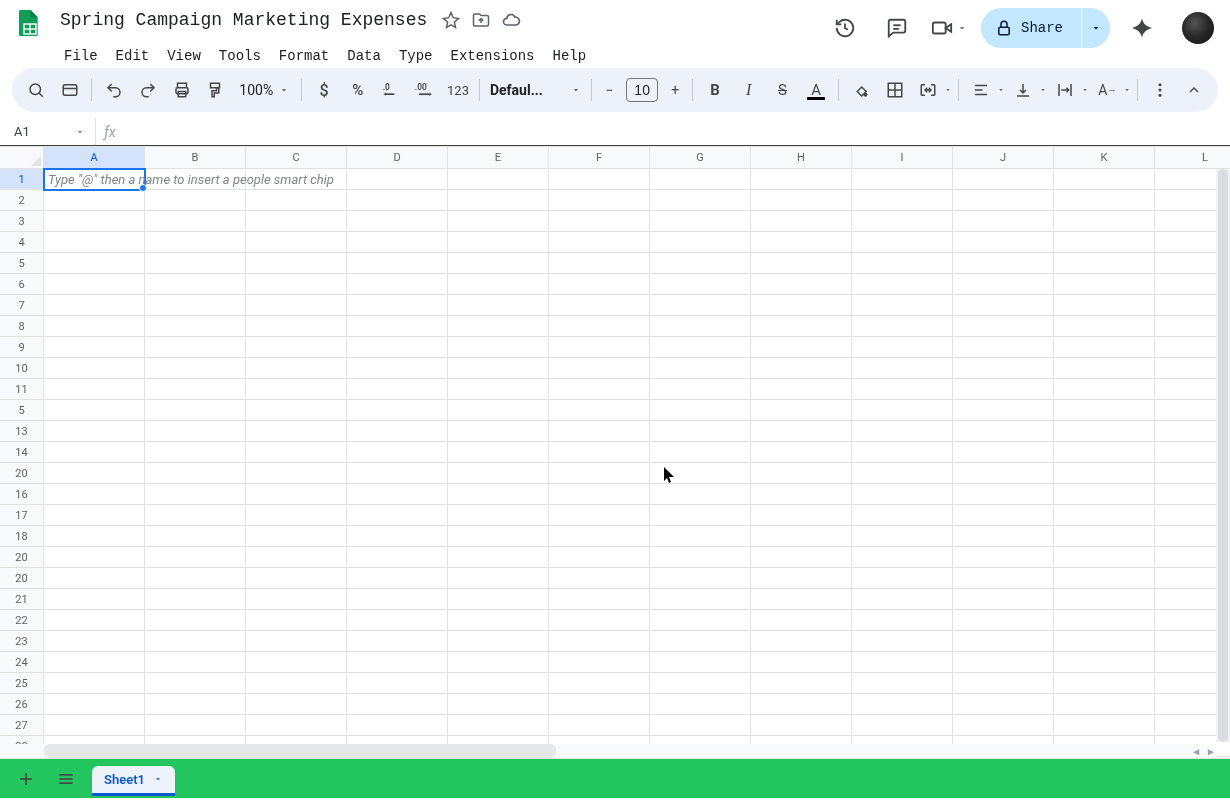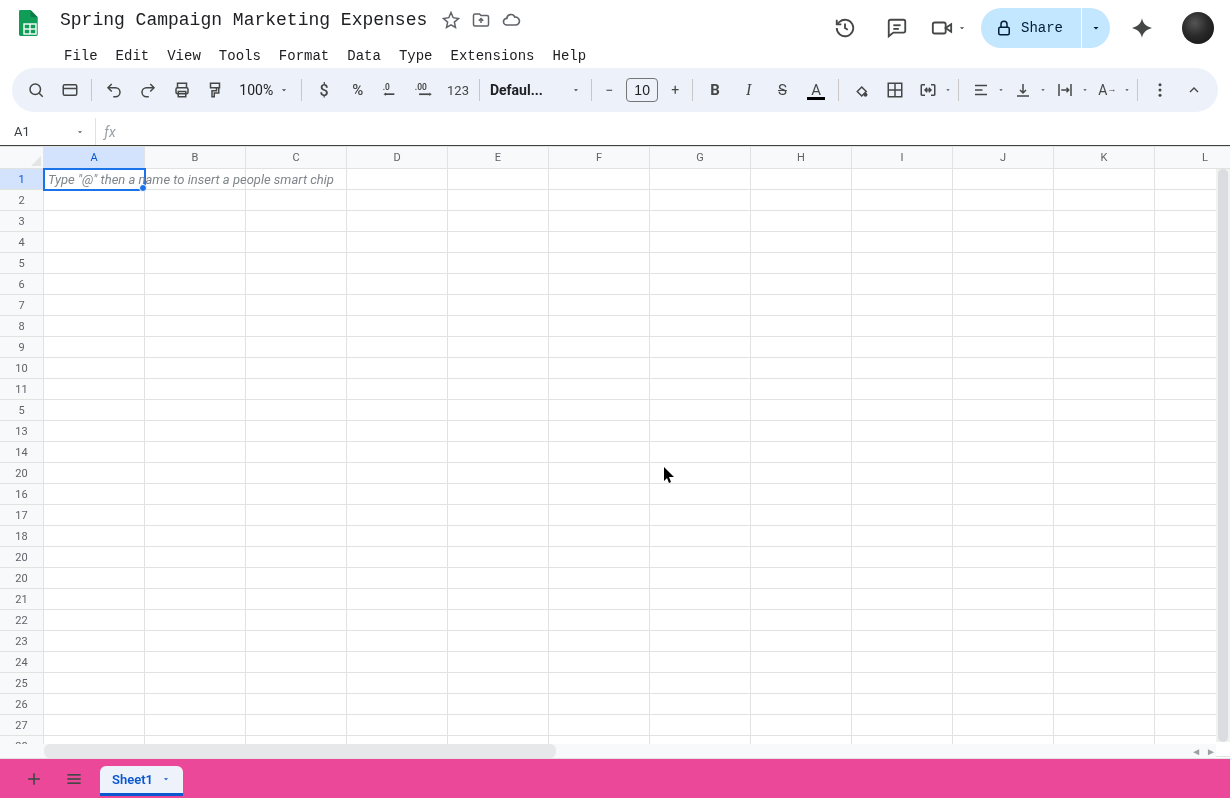--- a/index.html
+++ b/index.html
@@ -55,21 +55,21 @@
 .cell.sel::after { content:""; position:absolute; right:-3px; bottom:-3px; width:6px; height:6px; background:#1a73e8; border:1px solid #fff; border-radius:50%; z-index:4;}
 .placeholder-text { color: #80868b; font-style: italic; position: absolute; left: 4px; z-index: 2; pointer-events:none;}
 
 .vscroll { position:absolute; top:22px; right:0; bottom:16px; width:14px; background:#f1f1f1;}
 .vscroll-thumb { position:absolute; top:0; left:2px; right:2px; height:100%; background:#dadce0; border-radius:6px;}
 .hscroll { position:absolute; left:44px; bottom:0; height:14px; width:512px; background:#dadce0; border-radius:6px; opacity:0.6;}
 .hscroll-track { position:absolute; left:0; right:14px; bottom:0; height:14px; background:#f8f9fa;}
 .tab-nav-arrows { position:absolute; right:14px; bottom:0; height:14px; display:flex; gap:2px; align-items:center; color:#9aa0a6; font-size:10px;}
 
 
-.sheetbar { height: 40px; display: flex; align-items: center; border-top: 1px solid #e1e3e1; padding: 0 20px; gap: 12px; background:#ec4899;}
+.sheetbar { height: 40px; display: flex; align-items: center; border-top: 1px solid #e1e3e1; padding: 0 12px; gap: 12px; background:#22c55e;}
 .sheetbar-btn { width: 28px; height: 28px; display: flex; align-items: center; justify-content: center; color: #5f6368; cursor: pointer; border-radius:4px;}
 .sheet-tab { display: flex; align-items: center; gap: 8px; padding: 6px 12px; background: #fff; border-radius: 6px 6px 0 0; color: #0b57d0; font-weight: 600; font-size: 13px; cursor: pointer; position:relative; top:2px; border-bottom: 3px solid #0b57d0; background:#eef3fb;}
 
 .cursor-fake { position:absolute; width:12px; height:16px; color:#000; z-index: 50; pointer-events:none; left: 664px; top: 320px;}
 </style>
 </head>
 <body>
 
 <div class="header">
   <div class="logo">

